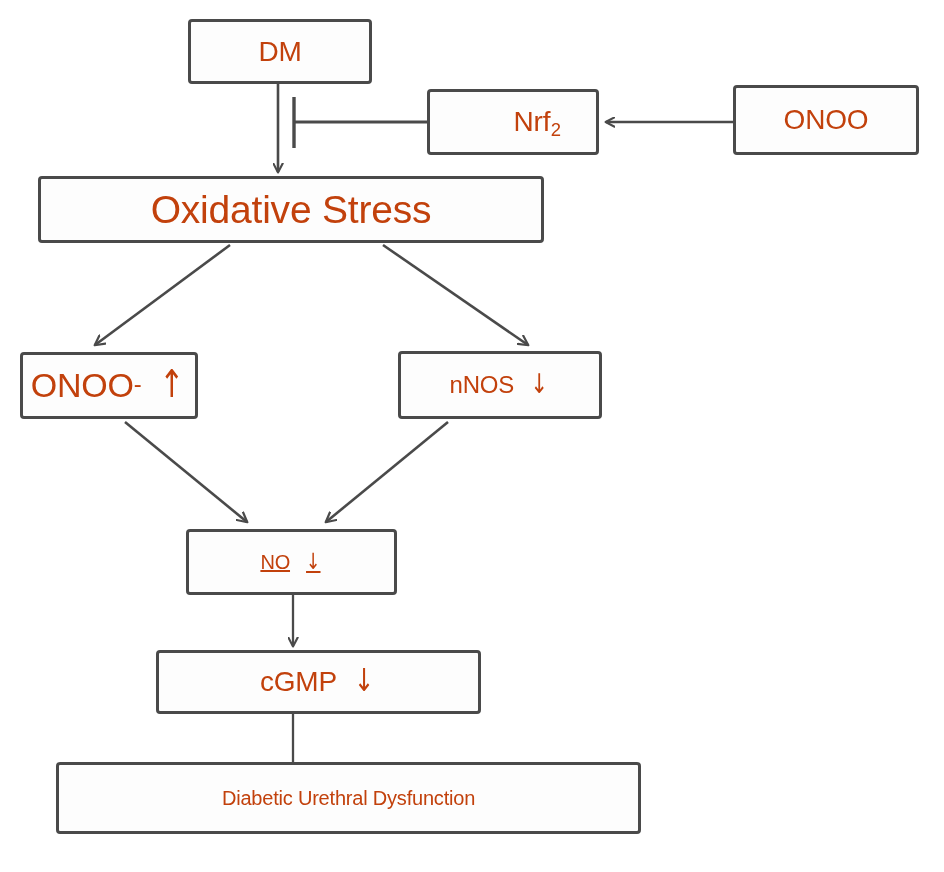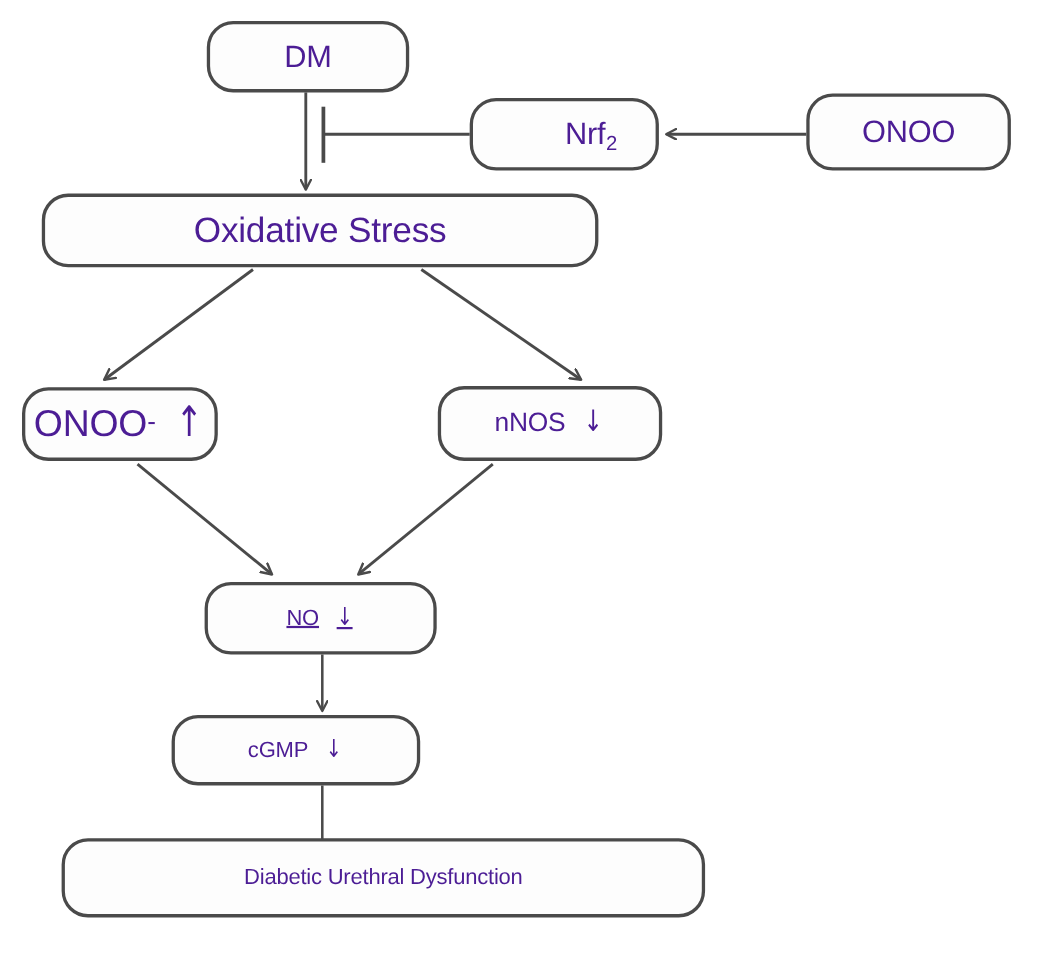--- a/index.html
+++ b/index.html
@@ -21,26 +21,26 @@
     left: 0;
     top: 0;
     width: 944px;
     height: 872px;
     pointer-events: none;
   }
   .node {
     position: absolute;
     box-sizing: border-box;
     border: 3px solid #4a4a4a;
-    border-radius: 24px;
+    border-radius: 4px;
     background: #fdfdfd;
     display: flex;
     align-items: center;
     justify-content: center;
-    color: #4c1d95;
+    color: #c2410c;
     z-index: 2;
   }
   .node-label {
     display: inline-flex;
     align-items: baseline;
     justify-content: center;
     white-space: nowrap;
     letter-spacing: -0.2px;
   }
   .node-text {
@@ -64,25 +64,25 @@
     margin-left: 14px;
     font-size: 1.12em;
     line-height: 0.9;
     transform: scaleX(0.78);
     font-family: "DejaVu Sans", sans-serif;
   }
   
   #node-dm          { left: 188px; top: 19px;  width: 184px; height: 65px;  font-size: 28px; }
   #node-nrf2        { left: 427px; top: 89px;  width: 172px; height: 66px;  font-size: 28px; padding-left: 48px; }
   #node-gspe        { left: 733px; top: 85px;  width: 186px; height: 70px;  font-size: 28px; }
-  #node-oxidative   { left: 38px;  top: 176px; width: 506px; height: 67px;  font-size: 32px; }
+  #node-oxidative   { left: 38px;  top: 176px; width: 506px; height: 67px;  font-size: 39px; }
   #node-onoo        { left: 20px;  top: 352px; width: 178px; height: 67px;  font-size: 34px; }
   #node-nnos        { left: 398px; top: 351px; width: 204px; height: 68px;  font-size: 24px; }
   #node-no          { left: 186px; top: 529px; width: 211px; height: 66px;  font-size: 20px; text-decoration: underline; }
-  #node-cgmp        { left: 156px; top: 650px; width: 226px; height: 64px;  font-size: 20px; }
+  #node-cgmp        { left: 156px; top: 650px; width: 325px; height: 64px;  font-size: 28px; }
   #node-outcome     { left: 56px;  top: 762px; width: 585px; height: 72px;  font-size: 20px; }
 </style>
 </head>
 <body>
 
 <div id="canvas">
 
   <svg class="edges" viewBox="0 0 944 872">
     <defs>
       <marker id="ah" markerWidth="11" markerHeight="11" refX="9.2" refY="5.5" orient="auto" markerUnits="userSpaceOnUse">

